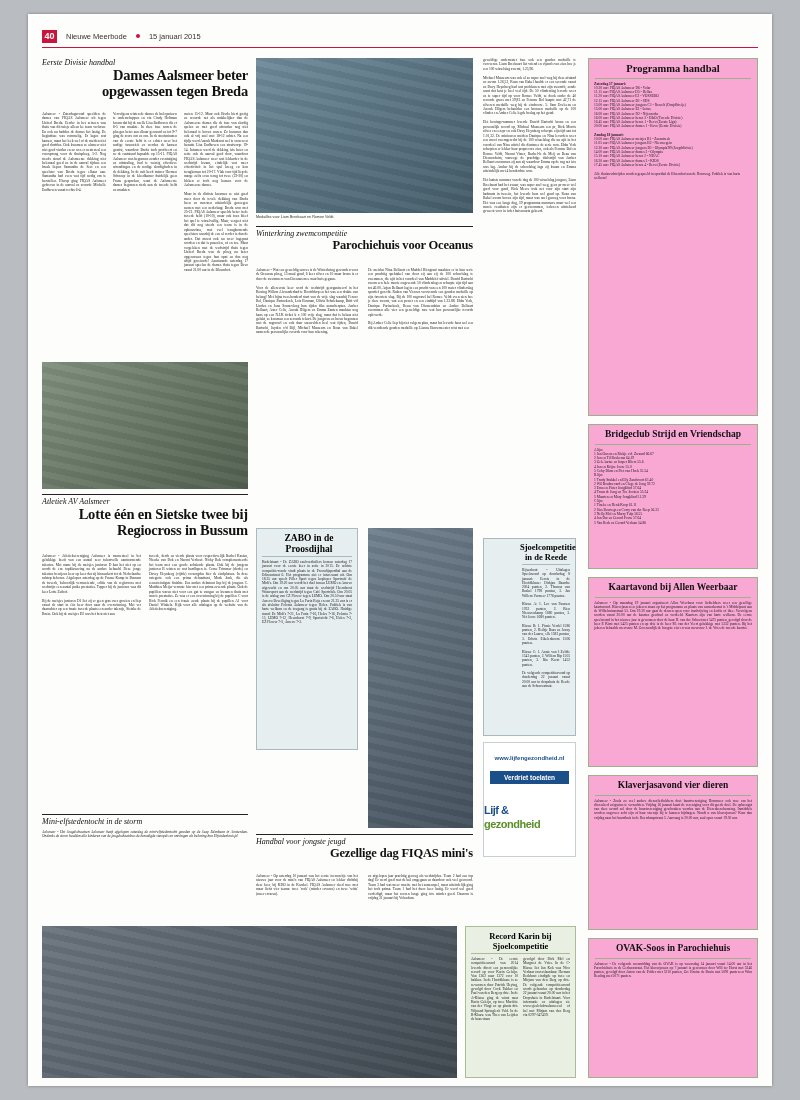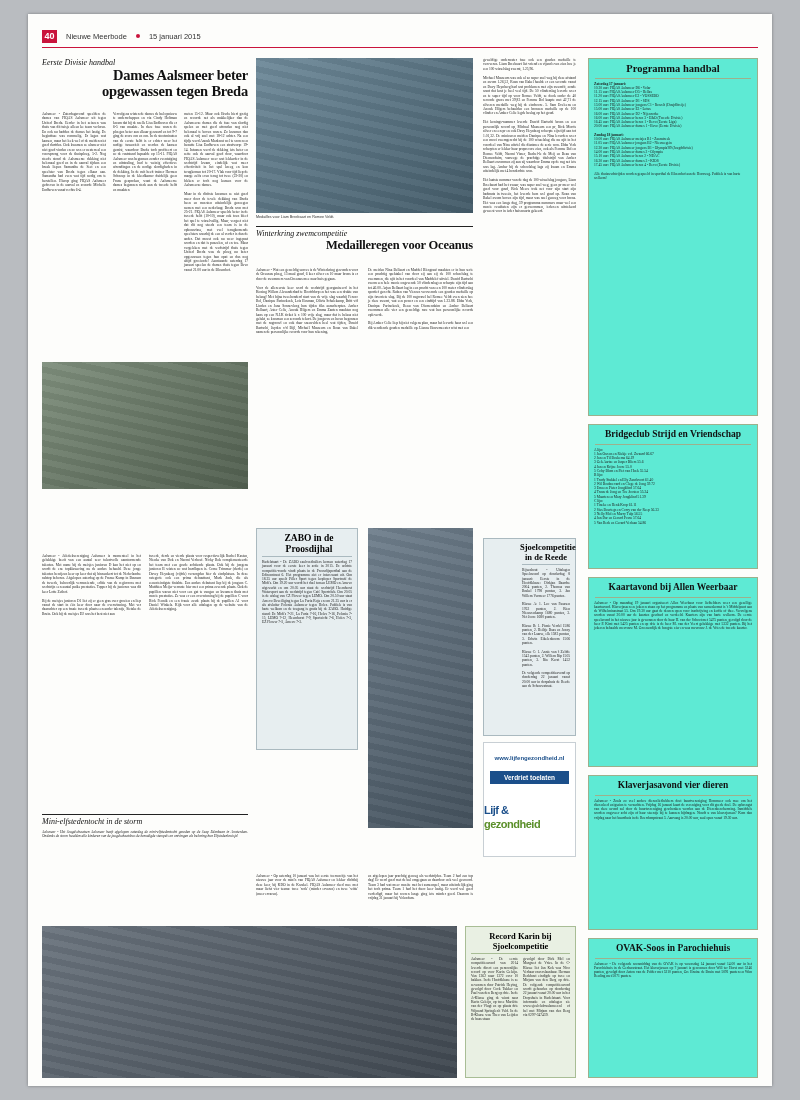--- a/index.html
+++ b/index.html
@@ -60,21 +60,21 @@
   }
   .photo { background:#7a8b94; position:absolute; overflow:hidden; }
   .photo .ph {
     width:100%; height:100%;
     background:
       linear-gradient(140deg, rgba(255,255,255,.12) 0%, rgba(0,0,0,.25) 100%),
       repeating-linear-gradient(12deg, rgba(255,255,255,.05) 0 6px, rgba(0,0,0,.05) 6px 12px);
   }
   
   .box {
-    position:absolute; background:#5eead4; border:1px solid #9db08c;
+    position:absolute; background:#f9a8d4; border:1px solid #9db08c;
   }
   .box-title {
     font-family:"Liberation Serif",serif; font-weight:bold;
     font-size:10.5px; line-height:11.5px; color:#111; text-align:center;
     padding:4px 4px 3px 4px;
   }
   .box-body { padding:0 5px 5px 5px; }
   .box-txt { font-size:3.6px; line-height:4.3px; color:#1b1b1b;
     font-family:"Liberation Serif",serif; text-align:left; }
   .box-txt b { font-weight:bold; }
@@ -121,21 +121,21 @@
 Maar in de dicitste kwamen ze niet goed meer door de tevele dekking van Breda heen en moesten uiteindelijk genoegen nemen met een nederlaag: Breda won met 25-21. FIQAS Aalsmeer speelde beter in de tweede helft (10-10), maar ook toen bleef het spel te wisselvallig. Maar, vergeet niet dat dit nog steeds een team is in de opbouwfase, met veel terugkomende speelsters waarbij de een al verder is dan de ander. Dat moest ook nu weer ingepast worden en dat is puzzelen, af en toe. Maar vergeleken met de wedstrijd thuis tegen United Breda was de ploeg nu beter opgewassen tegen hun opat en dus nog altijd groeiende! Aanstaande zaterdag 17 januari speelen de dames thuis tegen Bevo vanaf 21.00 uur in de Bloemhof.</div>
 
   <div class="photo" style="left:228px; top:44px; width:217px; height:155px; background:#5b7a8c;">
       <div class="ph"></div>
     </div>
   <div class="col caption" style="left:228px; top:201px; width:217px;">Medailles voor Liam Breebaart en Romee Veldt.</div>
 
   <div class="col" style="left:228px; top:212px; width:217px;">
     <div style="border-top:1px solid #222; margin-bottom:2px;"></div>
     <div class="kicker">Winterkring zwemcompetitie</div>
-    <div class="headline small">Medailleregen voor Oceanus</div>
+    <div class="headline small">Parochiehuis voor Oceanus</div>
   </div>
   <div class="col body-txt" style="left:228px; top:254px; width:102px; height:250px; white-space:pre-line;">Aalsmeer - Wat een geweldig succes is de Winterkring gewonden voor de Oceanus ploeg, 13 maal goud, 6 keer zilver en 10 maar brons is er door de zwemmers van Oceanus mee naar huis gegaan.
 
 Voor de allereerste keer werd de wedstrijd georganiseerd in het Koning Willem Alexanderbad te Hoofddorp en het was een drukte van belang! Met bijna tweehonderd start van de vrije slag waarbij Ferenc Bol, Danique Parinokoek, Lois Bosman, Olivia Schalekamp, Britt v/d Linden en Jana Sonnevleng hun tijden fiks aanscherpten. Amber Bellaart, Aster Celie, Anouk Hilgers en Emma Zanten maakten nog kans op een N.I.K ticket k x 100 vrije slag, maar dat is helaas niet gelukt, ze kwamen een seconde tekort. De jongeros en heren begonnen met de rugcrowl en ook daar sneuvelden heel wat tijden, Dawid Bartschi, Jayden v/d Bijl, Michaël Masseurs en Roan van Bakel namen de persoonlijke records voor hun rekening.</div>
   <div class="col body-txt" style="left:340px; top:254px; width:105px; height:250px; white-space:pre-line;">De meiden Nina Bellaart en Maddel Blesgraaf maakten er in hun serie een prachtig spektakel van door zij aan zij de 100 schoolslag te zwemmen, die njit in het voordeel van Maddelef uitviel. Dawid Bartschi zwom een hele mooie ongevende 50 vlinderslag en scherpte zijn tijd aan tot 46.00. Arjan Bellaart lag in een pracht van een 100 meter vlinderslag sportief gerecht. Ruben van Vierzen verovernde een gouden medaille op zijn favoriete slag. Bij de 100 rugcrawl bel Romee Veldt even zien hoe je deze zwemt, wat een power en een eindtijd van 1.23.88. Ebba Verk, Danique Parinokoek, Beau van Diemendaim en Amber Bellaart zwommen alle vier een geweldige race wat hen persoonlijke records opleverde.
 
 Bij Amber Celie liep hij niet velgens plan, maar het leverde haar wel een dik vendiende gouden medaille op. Lianne Bouwmeester wist met een</div>
 
   <div class="col body-txt" style="left:455px; top:44px; width:93px; height:470px; white-space:pre-line;">geweldige onderwater fase ook een gouden medaille te veroveren. Liam Breebaart liet vriend en vijand even zien hoe je een 100 wisselslag zwemt, 1.25,96.
 
@@ -228,20 +228,25 @@
     <div style="border-top:1px solid #9db08c; margin:0 6px 3px 6px;"></div>
     <div class="box-body">
         <div class="box-txt" style="text-align:justify;">Aalsmeer - De volgende soosmiddag van de OVAK is op woensdag 14 januari vanaf 14.00 uur in het Parochiehuis in de Gerberastraat. Het klaverjassen op 7 januari is gewonnen door Will ter Horst met 5246 punten, gevolgd door Anton van de Polder met 5210 punten, Gre Bruine de Bruin met 5091 punten en Wim Reuling met 5071 punten.</div>
       </div>
   </div>
 
   <div class="photo" style="left:14px; top:348px; width:206px; height:127px; background:#6d7f6a;">
       <div class="ph"></div>
     </div>
 
+  <div class="col" style="left:14px; top:480px; width:206px;">
+    <div style="border-top:1px solid #222; margin-bottom:2px;"></div>
+    <div class="kicker">Atletiek AV Aalsmeer</div>
+    <div class="headline">Lotte één en Sietske twee bij Regiocross in Bussum</div>
+  </div>
   <div class="col body-txt" style="left:14px; top:540px; width:99px; height:250px; white-space:pre-line;">Aalsmeer - Atletiekvereniging Aalsmeer is momenteel in het gelukkige bezit van een aantal zeer talentvolle aanstormende talenten. Met name bij de meisjes junioren D kan het niet op en wordt de ene topklassering na de andere behaald. Deze jonge talenten bewijzen keer op keer dat zij binnenkort tot de Nederlandse subtop behoren. Afgelopen zaterdag op de Franse Kamp in Bussum de tweede, behoorlijk vermoeiende, editie van de regiocross met wedstrijn een aantal puike prestaties. Topper bij de junioren was dit keer Lotte Zethof.
 
 Bij de meisjes junioren D1 liet zij er geen gras over groeien en liep vanaf de start in één keer door naar de overwinning. Met ver daarachter op een fraaie tweede plaats een ander talentje, Sietske de Bruin. Ook bij de meisjes D2 was het best niet aan</div>
   <div class="col body-txt" style="left:121px; top:540px; width:99px; height:250px; white-space:pre-line;">tweede, derde en vierde plaats voor respectievelijk Rachel Kasten, Nienke van Dok en Naomi Verhoef. Nicky Bok complementeerde het team met een goede achtiende plaats. Ook bij de jongens junioren B wisten zo wat hardlopen is. Corne Trimmer (derde) en Davey Heynkerg (vijfde) verzorgden hier de eindplatsen. In deze categorie ook een prima debuuttant, Mark Jonk, die als eenenteintigste finishte. Een andere debutant liep bij de jongens C. Matthieu Meijer verraste hier met een prima zevende plaats. Ook de pupillen waren niet voor een gat te vangen en kwamen thuis met mooie prestaties. Ze was er een overwinning bij de pupillen C voor Rick Fennik en een fraaie zesde plaats bij de pupillen A1 voor Daniel Winkels. Kijk voor alle uitslagen op de website van de Atletiekvereniging.</div>
 
   <div class="col" style="left:14px; top:800px; width:206px;">
     <div style="border-top:1px solid #222; margin-bottom:2px;"></div>
     <div class="kicker">Mini-elfstedentocht in de storm</div>
     <div class="body-txt" style="margin-top:4px; font-style:italic;">Aalsmeer - Het Jeugdschaatsen Aalsmeer heeft afgelopen zaterdag de mini-elfstedentocht gereden op de Jaap Edenbaan in Amsterdam. Ondanks de storm haalden alle kinderen van de jeugdschaatsbus de benodigde stempels en ontvingen als beloning hun Elfstedenkruisje!</div>
   </div>
@@ -280,20 +285,25 @@
 
   <div style="position:absolute; left:455px; top:728px; width:93px; height:115px; border:1px solid #c8cfd4; background:#fff;">
     <div class="url-bar" style="margin-top:12px;">www.lijfengezondheid.nl</div>
     <div class="verdriet" style="margin:10px 6px 0 6px;">Verdriet toelaten</div>
     <div style="text-align:left; margin-top:16px;">
       <span class="logo-liff" style="color:#1b4f8a;">Lijf &amp;</span>
       <div class="logo-liff">gezondheid</div>
     </div>
   </div>
 
+  <div class="col" style="left:228px; top:820px; width:217px;">
+    <div style="border-top:1px solid #222; margin-bottom:2px;"></div>
+    <div class="kicker">Handbal voor jongste jeugd</div>
+    <div class="headline small">Gezellige dag FIQAS mini's</div>
+  </div>
   <div class="col body-txt" style="left:228px; top:860px; width:102px; height:50px;">Aalsmeer - Op zaterdag 10 januari was het eerste toernooitje van het nieuwe jaar voor de mini's van FIQAS Aalsmeer en lekker dichtbij deze keer, bij KDO in de Kwakel. FIQAS Aalsmeer deed mee met maar liefst vier teams: twee 'rode' (minder ervaren) en twee 'witte' (meer ervaren).</div>
   <div class="col body-txt" style="left:340px; top:860px; width:105px; height:50px;">en afgelopen jaar prachtig genoeg als wedstrijden. Team 2 had zen top dag! Er werd goed met de bal omgegaan en daardoor ook veel gescoord. Team 3 had wat meer moeite met het samenspel, maar uiteindelijk ging het toch prima. Team 1 had het duoc keer lastig. Er werd wel goed verdedigd, maar het scoren lange ging iets minder goed. Daarom is vrijdag 31 januari bij Volendam.</div>
 
   <div class="tintbox green" style="left:437px; top:912px; width:111px; height:152px;">
     <div class="smallhead" style="padding:5px 4px 2px 4px; font-size:8.5px; line-height:9.5px;">Record Karin bij Sjoelcompetitie</div>
     <div style="border-top:1px solid #a8bd95; margin:0 5px 3px 5px;"></div>
     <div style="padding:0 5px 4px 5px; display:flex; gap:5px;">
       <div class="box-txt" style="flex:1; text-align:justify;">Aalsmeer - De eerste competitieavond van 2014 leverde direct een persoonlijke record op voor Karin Geleijn. Van 1362 naar 1372 over 10 bakken. In de Hoofdklasse is ze zevenmen door Patrick Heying, gevolgd door Cock Tukker en Paul van den Berg op drie. In de A-Klasse ging de winst naar Karin Geleijn, op twee Mariëtte van der Vlugt en op plaats drie Wijnand Springlen't Veld. In de B-Klasse was Theo van Leijden de baas staan</div>
       <div class="box-txt" style="flex:1; text-align:justify;">gevolgd door Dirk Mol en Margreet de Vries. In de C-Klasse liet Jan Kok was Nico Verhaar onverslaanbaar. Herman Berkhout eindigde op twee en Mirjam van den Berg op drie. De volgende competitieavond wordt gehouden op donderdag 22 januari vanaf 20.00 uur in het Dorpshuis in Kudelstaart. Voor informatie en uitslagen zie www.sjoelclub-aalsmeer.nl of bel met Mirjam van den Berg via 0297-347439.</div>
     </div>

